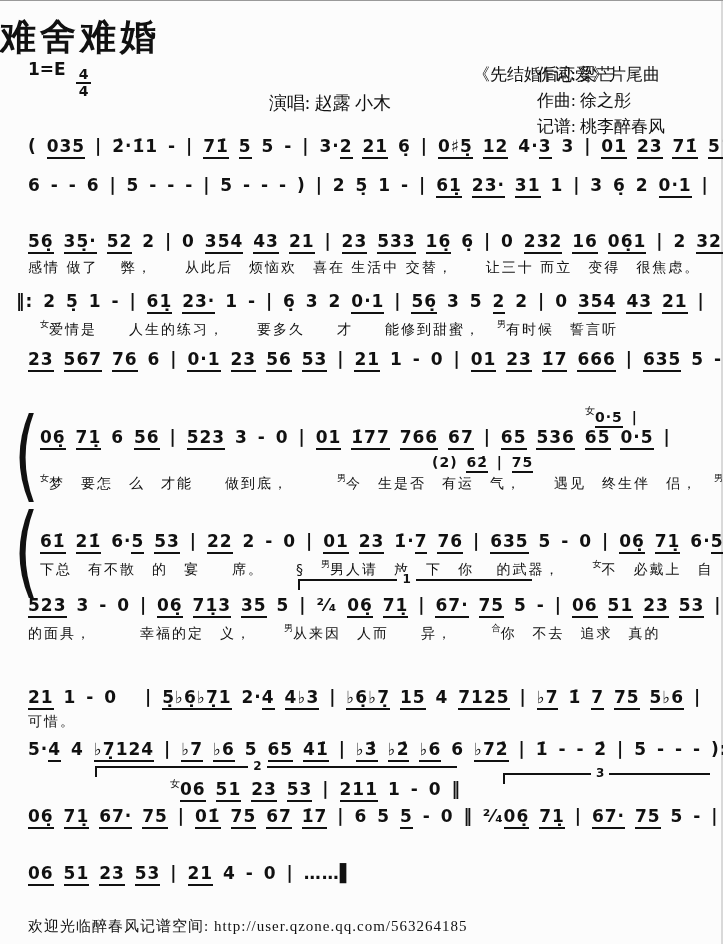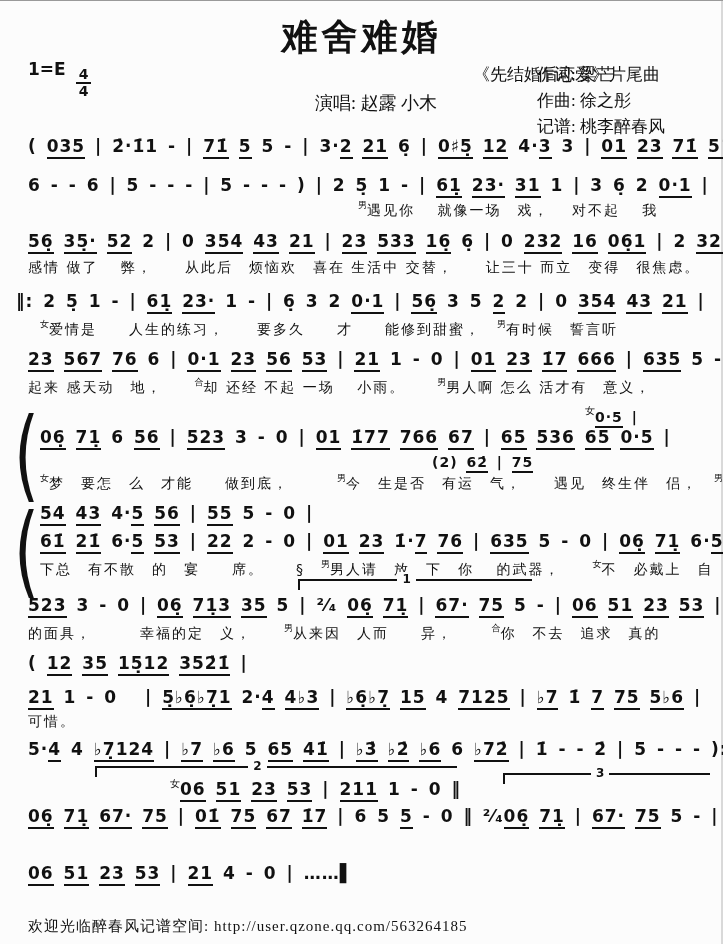--- a/index.html
+++ b/index.html
@@ -8,32 +8,32 @@
     width:723px;height:944px;
     background:#fcfcfc;
     font-family:"DejaVu Sans",sans-serif;
     color:#111;
     overflow:hidden;
     border-top:1px solid #9a9a9a;
     box-shadow:inset -2px 0 0 #d9d9d9;
   }
   .abs{position:absolute;}
   .title{
-    width:100%;text-align:center;top:12px;left:0;
+    width:100%;top:12px;left:0;
     font-size:36px;font-weight:900;letter-spacing:4px;
     font-family:"Liberation Serif","DejaVu Serif",serif;
   }
   .keysig{left:28px;top:58px;font-size:17px;font-weight:bold;}
   .frac{display:inline-flex;flex-direction:column;align-items:center;line-height:1.05;
         font-size:14px;font-weight:bold;margin-left:10px;vertical-align:-4px;}
   .frac .ftop{border-bottom:2px solid #111;padding:0 3px;}
   .subtitle{left:0;width:660px;text-align:right;top:62px;font-size:17px;
             font-family:"Liberation Serif","DejaVu Serif",serif;}
   .performer{left:0;width:660px;text-align:center;top:90px;font-size:18px;
-             font-family:"Liberation Serif","DejaVu Serif",serif;margin-left:46px;}
+             font-family:"Liberation Serif","DejaVu Serif",serif;}
   .credit{left:537px;font-size:17px;font-family:"Liberation Serif","DejaVu Serif",serif;}
   .music{
     font-size:17px;font-weight:bold;letter-spacing:1px;word-spacing:3px;
     white-space:pre;line-height:1.2;
   }
   .music .u{border-bottom:2px solid #111;padding-bottom:1px;}
   .music .vlabel{font-size:10px;font-weight:normal;vertical-align:8px;letter-spacing:0;}
   .lyrics{
     font-size:14px;letter-spacing:2px;white-space:pre;line-height:1.2;
     font-family:"DejaVu Sans",sans-serif;
@@ -69,49 +69,45 @@
   <div class="abs subtitle">《先结婚后恋爱》片尾曲</div>
   <div class="abs performer">演唱: 赵露 小木</div>
 
   <div class="abs credit" style="top:62px;">作词: 梁芒</div>
   <div class="abs credit" style="top:88px;">作曲: 徐之彤</div>
   <div class="abs credit" style="top:114px;">记谱: 桃李醉春风</div>
 
   <div class="abs music" style="left:28px;top:135px;"><span>( </span><span class="u">035</span><span> | 2̇·1̇1 - | </span><span class="u">71̇</span><span> </span><span class="u">5</span><span> 5 - | 3·</span><span class="u">2</span><span> </span><span class="u">21</span><span> 6̣ | </span><span class="u">0♯5̣</span><span> </span><span class="u">12</span><span> 4·</span><span class="u">3</span><span> 3 | </span><span class="u">01</span><span> </span><span class="u">23</span><span> </span><span class="u">71̇</span><span> </span><span class="u">51</span></div>
 
   <div class="abs music" style="left:28px;top:174px;"><span>6 - - 6 | 5 - - - | 5 - - - ) | 2 5̣ 1 - | </span><span class="u">61̣</span><span> </span><span class="u">23·</span><span> </span><span class="u">31</span><span> 1 | 3 6̣ 2 </span><span class="u">0·1</span><span> |</span></div>
-  <div class="abs lyrics" style="left:358px;top:199px;"><span class="vlabel">男</span><span>遇见你　 就像一场　戏，　 对不起　 我</span></div>
 
   <div class="abs music" style="left:28px;top:230px;"><span class="u">56̣</span><span> </span><span class="u">35̣·</span><span> </span><span class="u">52</span><span> 2 | 0 </span><span class="u">354</span><span> </span><span class="u">43</span><span> </span><span class="u">21</span><span> | </span><span class="u">23</span><span> </span><span class="u">533</span><span> </span><span class="u">16̣</span><span> 6̣ | 0 </span><span class="u">232</span><span> </span><span class="u">16</span><span> </span><span class="u">06̣1</span><span> | 2 </span><span class="u">322</span></div>
   <div class="abs lyrics" style="left:28px;top:258px;"><span>感情 做了　 弊，　　从此后　烦恼欢　喜在 生活中 交替，　　让三十 而立　变得　很焦虑。</span></div>
 
   <div class="abs music" style="left:16px;top:290px;"><span>‖: 2 5̣ 1 - | </span><span class="u">61̣</span><span> </span><span class="u">23·</span><span> 1 - | 6̣ 3 2 </span><span class="u">0·1</span><span> | </span><span class="u">56̣</span><span> 3 5 </span><span class="u">2</span><span> 2 | 0 </span><span class="u">354</span><span> </span><span class="u">43</span><span> </span><span class="u">21</span><span> |</span></div>
   <div class="abs lyrics" style="left:40px;top:318px;"><span class="vlabel">女</span><span>爱情是　　人生的练习，　　要多久　　才　　能修到甜蜜，　</span><span class="vlabel">男</span><span>有时候　誓言听</span></div>
 
   <div class="abs music" style="left:28px;top:348px;"><span class="u">23</span><span> </span><span class="u">567</span><span> </span><span class="u">76</span><span> 6 | </span><span class="u">0·1</span><span> </span><span class="u">23</span><span> </span><span class="u">56</span><span> </span><span class="u">53</span><span> | </span><span class="u">21</span><span> 1 - 0 | </span><span class="u">01</span><span> </span><span class="u">23</span><span> </span><span class="u">1̇7</span><span> </span><span class="u">666</span><span> | </span><span class="u">635</span><span> 5 - 0 |</span></div>
-  <div class="abs lyrics" style="left:28px;top:376px;"><span>起来 感天动　地，　　</span><span class="vlabel">合</span><span>却 还经 不起 一场　 小雨。　　</span><span class="vlabel">男</span><span>男人啊 怎么 活才有　意义，</span></div>
 
   <div class="abs brace" style="left:14px;top:404px;">(</div>
   <div class="abs music small-music" style="left:585px;top:404px;"><span class="vlabel">女</span><span class="u">0·5</span><span> |</span></div>
   <div class="abs music" style="left:40px;top:426px;"><span class="u">06̣</span><span> </span><span class="u">71̣</span><span> 6 </span><span class="u">56</span><span> | </span><span class="u">523</span><span> 3 - 0 | </span><span class="u">01</span><span> </span><span class="u">1̇77</span><span> </span><span class="u">766</span><span> </span><span class="u">67</span><span> | </span><span class="u">65</span><span> </span><span class="u">536</span><span> </span><span class="u">65</span><span> </span><span class="u">0·5</span><span> |</span></div>
   <div class="abs music small-music" style="left:432px;top:453px;"><span>(2) </span><span class="u">62̇</span><span> | </span><span class="u">75</span></div>
   <div class="abs lyrics" style="left:40px;top:472px;"><span class="vlabel">女</span><span>梦　要怎　么　才能　　做到底，　　　</span><span class="vlabel">男</span><span>今　生是否　有运　气，　　遇见　终生伴　侣，　</span><span class="vlabel">男</span></div>
 
   <div class="abs brace" style="left:14px;top:500px;">(</div>
-  <div class="abs music" style="left:40px;top:502px;"><span class="u">54</span><span> </span><span class="u">43</span><span> 4·</span><span class="u">5</span><span> </span><span class="u">56</span><span> | </span><span class="u">55</span><span> 5 - 0 |</span></div>
   <div class="abs music" style="left:40px;top:530px;"><span class="u">61̇</span><span> </span><span class="u">21̇</span><span> 6·</span><span class="u">5</span><span> </span><span class="u">53</span><span> | </span><span class="u">22</span><span> 2 - 0 | </span><span class="u">01</span><span> </span><span class="u">23</span><span> 1̇·</span><span class="u">7</span><span> </span><span class="u">76</span><span> | </span><span class="u">635</span><span> 5 - 0 | </span><span class="u">06̣</span><span> </span><span class="u">71̣</span><span> 6·</span><span class="u">5</span></div>
   <div class="abs lyrics" style="left:40px;top:558px;"><span>下总　有不散　的　宴　　席。　　§　</span><span class="vlabel">男</span><span>男人请　放　下　你　 的武器，　　</span><span class="vlabel">女</span><span>不　必戴上　自　尊</span></div>
 
   <div class="abs ending" style="left:298px;top:578px;width:232px;">
     <span class="ending-num">1</span>
   </div>
   <div class="abs music" style="left:28px;top:594px;"><span class="u">523</span><span> 3 - 0 | </span><span class="u">06̣</span><span> </span><span class="u">71̣3</span><span> </span><span class="u">35</span><span> 5 | ²⁄₄ </span><span class="u">06̣</span><span> </span><span class="u">71̣</span><span> | </span><span class="u">67·</span><span> </span><span class="u">75</span><span> 5 - | </span><span class="u">06</span><span> </span><span class="u">51</span><span> </span><span class="u">23</span><span> </span><span class="u">53</span><span> |</span></div>
   <div class="abs lyrics" style="left:28px;top:622px;"><span>的面具，　　　幸福的定　义，　　</span><span class="vlabel">男</span><span>从来因　人而　　异，　　 </span><span class="vlabel">合</span><span>你　不去　追求　真的</span></div>
 
-  <div class="abs music" style="left:28px;top:652px;"><span>( </span><span class="u">12</span><span> </span><span class="u">35</span><span> </span><span class="u">15̣12</span><span> </span><span class="u">352̇1̇</span><span> |</span></div>
 
   <div class="abs music" style="left:28px;top:686px;"><span class="u">21</span><span> 1 - 0　 | </span><span class="u">5̣♭6̣</span><span class="u">♭7̣1</span><span> 2·</span><span class="u">4</span><span> </span><span class="u">4♭3</span><span> | </span><span class="u">♭6̣♭7̣</span><span> </span><span class="u">15</span><span> 4 </span><span class="u">7125</span><span> | </span><span class="u">♭7</span><span> 1̇ </span><span class="u">7</span><span> </span><span class="u">75</span><span> </span><span class="u">5♭6</span><span> |</span></div>
   <div class="abs lyrics" style="left:28px;top:712px;"><span>可惜。</span></div>
 
   <div class="abs music" style="left:28px;top:738px;"><span>5·</span><span class="u">4</span><span> 4 </span><span class="u">♭7̣124</span><span> | </span><span class="u">♭7</span><span> </span><span class="u">♭6</span><span> 5 </span><span class="u">65</span><span> </span><span class="u">41̇</span><span> | </span><span class="u">♭3̇</span><span> </span><span class="u">♭2̇</span><span> </span><span class="u">♭6</span><span> 6 </span><span class="u">♭72̇</span><span> | 1̇ - - 2̇ | 5 - - - ):‖</span></div>
 
   <div class="abs ending" style="left:95px;top:765px;width:360px;">
     <span class="ending-num">2</span>
   </div>
   <div class="abs ending" style="left:503px;top:772px;width:205px;">

